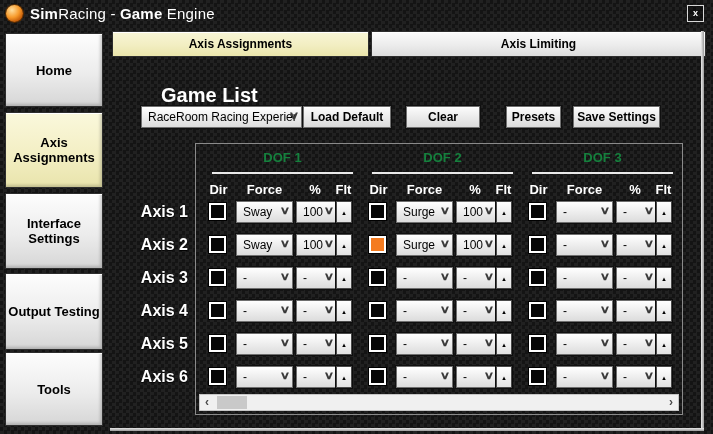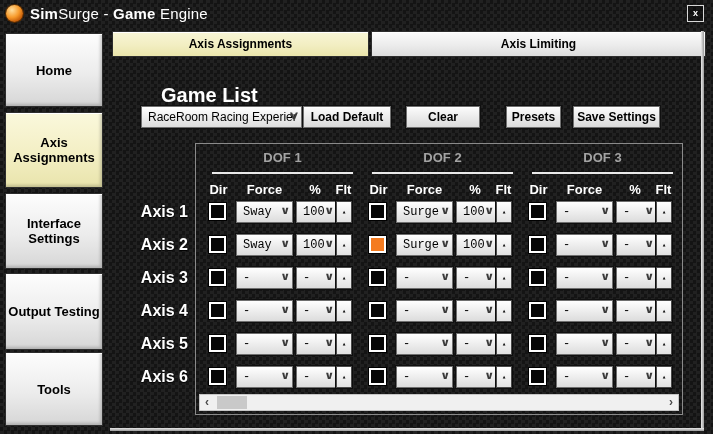--- a/index.html
+++ b/index.html
@@ -36,31 +36,31 @@
   .btn{position:absolute;height:20px;background:linear-gradient(#fcfcfc,#dadada);
     border:1px solid #6f6f6f;box-shadow:0 0 0 1px #101010, inset 0 1px 0 #fff;
     font-size:12px;font-weight:bold;color:#000;text-align:center;line-height:20px;}
   .sel{position:absolute;height:20px;background:linear-gradient(#ffffff,#dcdcdc);
     border:1px solid #6f6f6f;box-shadow:0 0 0 1px #101010;font-size:12px;color:#000;}
   .sel .val{position:absolute;left:6px;top:3px;white-space:nowrap;}
   .chev{position:absolute;right:3px;top:2px;font-size:11px;font-weight:bold;color:#3a3a3a;transform:scaleX(1.35);}
   
   .dof-table{position:absolute;left:195px;top:143px;width:486px;height:270px;border:1px solid #8a8a8a;}
   .ghead{position:absolute;top:6px;width:147px;}
-  .ghead .dof-title{display:block;text-align:center;font-size:13px;font-weight:bold;color:#a3a3a3;}
+  .ghead .dof-title{display:block;text-align:center;font-size:13px;font-weight:bold;color:#15803d;}
   .dofline{position:absolute;top:22px;left:3px;width:141px;height:2px;background:#eaeaea;}
   .shead{position:absolute;top:38px;width:147px;height:14px;font-size:13px;font-weight:bold;color:#fff;}
   .shead span{position:absolute;text-align:center;}
   .sh1{left:-3px;width:25px;}
   .sh2{left:25px;width:61px;}
   .sh3{left:84px;width:44px;}
   .sh4{left:121px;width:27px;}
   .g0{left:13px;} .g1{left:173px;} .g2{left:333px;}
   .trow{position:absolute;left:0;width:482px;height:22px;}
-  .grp{position:absolute;top:0;width:147px;height:22px;font-family:Liberation Mono, monospace;}
+  .grp{position:absolute;top:0;width:147px;height:22px;}
   .cb{position:absolute;left:0;top:2px;width:13px;height:13px;background:#050505;
     border:2px solid #fff;outline:1px solid #000;}
   .cb.dir-on{background:#F47B20;}
   .force{left:27px;width:55px;}
   .pct{left:87px;width:39px;}
   .spin{position:absolute;left:127px;top:0;width:14px;height:20px;text-align:center;
     background:linear-gradient(#ffffff,#e2e2e2);border:1px solid #4a4a4a;box-shadow:0 0 0 1px #0d0d0d;}
   .spin span{font-size:7px;color:#000;position:relative;top:-1px;}
   .axis-label{position:absolute;left:128px;width:60px;text-align:right;
     font-size:16px;font-weight:bold;color:#fff;text-shadow:0 1px 1px #000;}
@@ -72,21 +72,21 @@
   .sb-thumb{position:absolute;left:17px;top:1px;width:30px;height:13px;background:#c9c9c9;}
   
   .edge-right{position:absolute;left:701px;top:31px;width:3px;height:400px;background:linear-gradient(90deg,#e9e9e9,#9a9a9a);}
   .edge-bottom{position:absolute;left:110px;top:428px;width:594px;height:3px;background:linear-gradient(#e9e9e9,#9a9a9a);}
 </style>
 </head>
 <body>
 
 <div class="titlebar">
   <div class="app-icon"></div>
-  <div class="title"><span class="tb">Sim</span><span>Surge - </span><span class="tb">Game</span><span> Engine</span></div>
+  <div class="title"><span class="tb">Sim</span><span>Racing - </span><span class="tb">Game</span><span> Engine</span></div>
   <div class="close-btn">x</div>
 </div>
 
 <div class="sbtn" style="top:33px;height:72px;">Home</div>
 <div class="sbtn active" style="top:112px;height:74px;">Axis Assignments</div>
 <div class="sbtn" style="top:193px;height:74px;">Interface Settings</div>
 <div class="sbtn" style="top:273px;height:75px;">Output Testing</div>
 <div class="sbtn" style="top:352px;height:72px;">Tools</div>
 
 <div class="tab active" style="left:112px;width:255px;">Axis Assignments</div>

